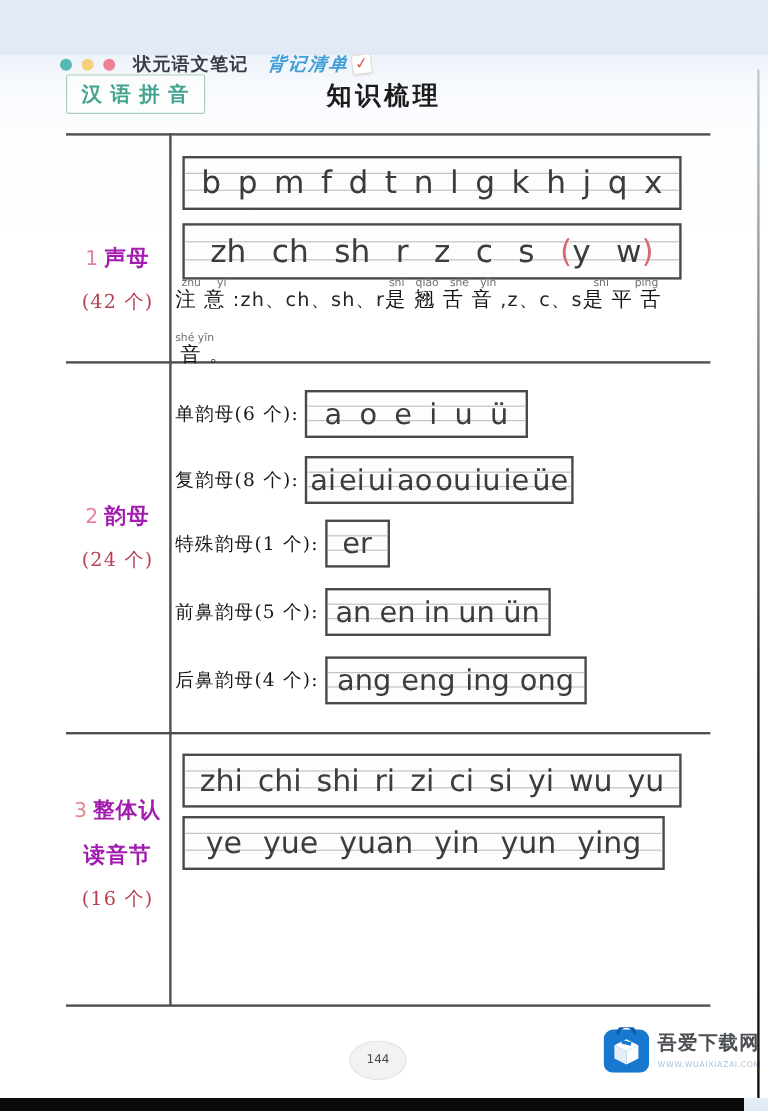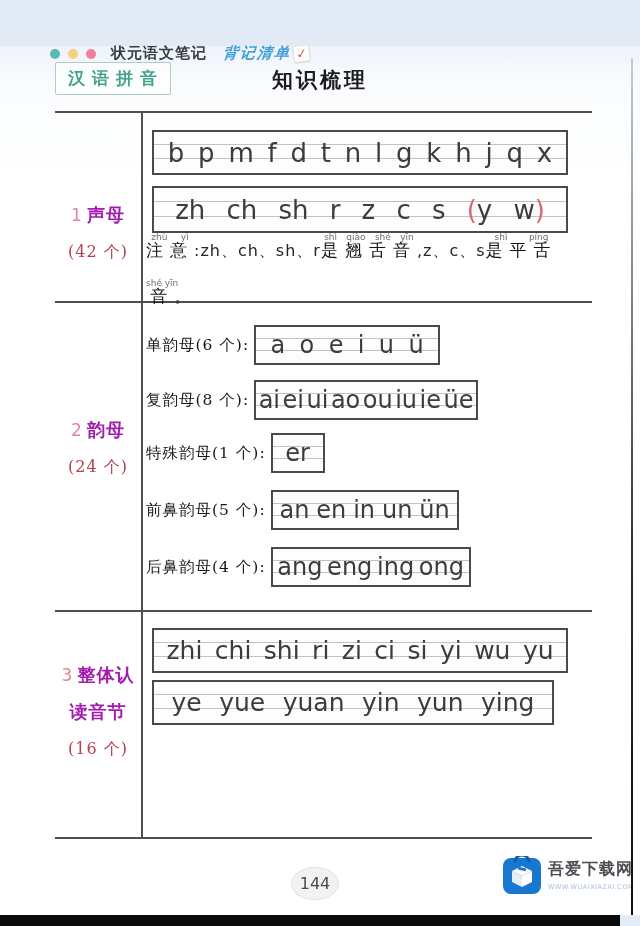--- a/index.html
+++ b/index.html
@@ -75,21 +75,21 @@
 
   
   .sub-line{position:absolute;left:146px;height:46px;display:flex;align-items:center;}
   .sub-label{font-family:"DejaVu Serif","Liberation Serif",serif;font-size:15.5px;color:#161616;
              letter-spacing:1px;margin-right:5px;white-space:nowrap;}
   .sub-box{height:40px;flex:none;}
 
   
   .pagenum{position:absolute;left:291px;top:867px;width:46px;height:31px;border-radius:50%;
            background:#f2f2f2;border:1px solid #e4e4e4;display:flex;align-items:center;
-           justify-content:center;font-size:16px;color:#4a4a4a;}
+           justify-content:center;font-size:10px;color:#4a4a4a;}
   .watermark{position:absolute;left:503px;top:856px;display:flex;align-items:center;}
   .wm-text{margin-left:7px;}
   .wm-name{font-size:16px;font-weight:bold;color:#4b4e52;letter-spacing:1px;white-space:nowrap;}
   .wm-url{margin-top:3px;font-size:6.5px;color:#a9bfd8;letter-spacing:.5px;white-space:nowrap;}
   .edge-line{position:absolute;left:631px;top:58px;width:2px;height:857px;
              background:linear-gradient(180deg,#c6cbd2 0,#7a7e84 30%,#2a2a2a 60%,#111 100%);}
   .bottom-bar{position:absolute;left:0;top:915px;width:620px;height:11px;background:#0a0a0a;}
 </style>
 </head>
 <body>
@@ -208,21 +208,21 @@
           <span class="letter">an</span>
           <span class="letter">en</span>
           <span class="letter">in</span>
           <span class="letter">un</span>
           <span class="letter">ün</span>
         </div>
     </div>
   </div>
   <div class="sub-line" style="top:544px">
     <span class="sub-label">后鼻韵母(4 个):</span>
-    <div class="fourline sub-box" style="width:200px">
+    <div class="fourline sub-box" style="width:218px">
       <div class="letters fs24">
           <span class="letter">ang</span>
           <span class="letter">eng</span>
           <span class="letter">ing</span>
           <span class="letter">ong</span>
         </div>
     </div>
   </div>
 
   <div class="fourline r3box1">

